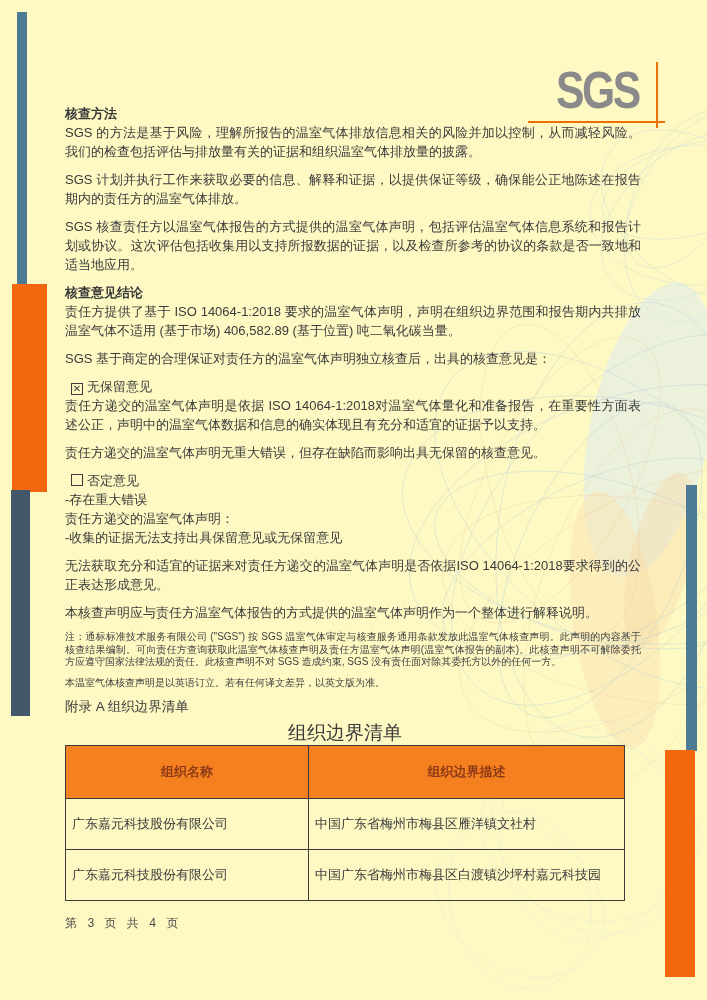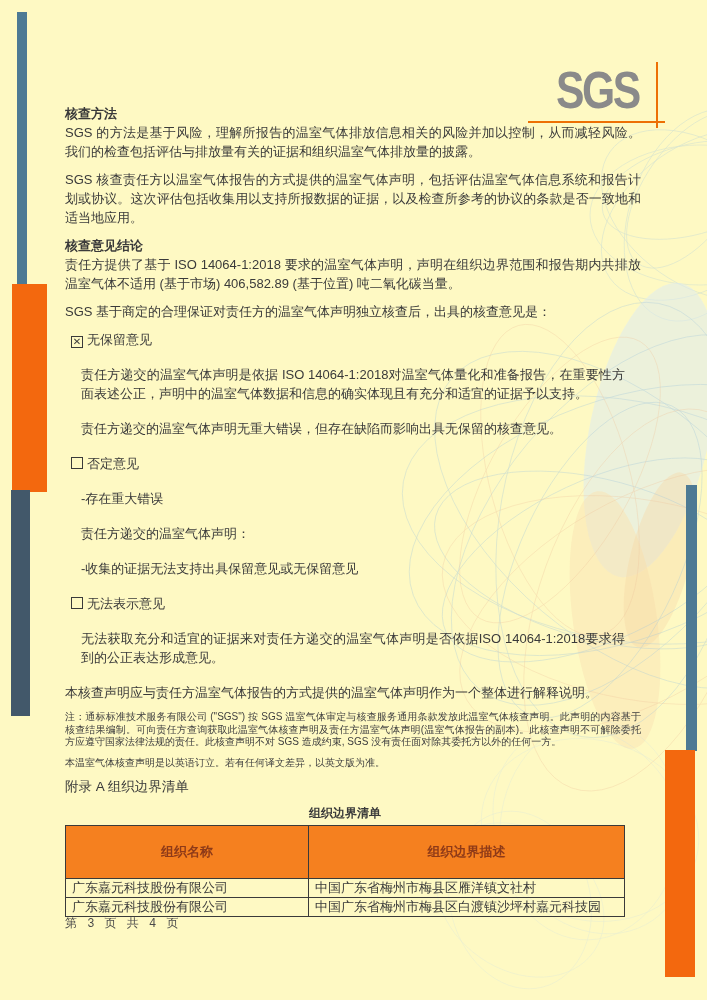--- a/index.html
+++ b/index.html
@@ -26,37 +26,37 @@
   .logo-hline { position:absolute; left:528px; top:121px; width:137px; height:2px; background:#ed7004; }
   .logo-vline { position:absolute; left:656px; top:62px;  width:2px;  height:66px; background:#ed7004; }
   
   .watermark { position:absolute; left:0; top:0; width:707px; height:1000px; pointer-events:none; }
   
   .content { position:absolute; left:65px; top:104px; width:576px; }
   .content p, .content h3 { margin:0 0 9px 0; font-size:13px; line-height:19px; text-align:justify; }
   .content h3 { font-weight:bold; margin-bottom:0; text-align:left; }
   .op-block { margin-bottom:9px; }
   .op-label { font-size:13px; line-height:19px;padding-left:6px; }
-  .op-body  { margin:16px !important; }
+  .op-body  { margin:0 !important; }
   .checkbox {
     display:inline-block; width:10px; height:10px; border:1.5px solid #3a3a3a;
     font-size:10px; line-height:9px; text-align:center; font-weight:bold;
     vertical-align:-1px; margin-right:4px; color:#3a3a3a;
   }
   .note { font-size:10px !important; line-height:12.5px !important; color:#404040; margin-bottom:8px !important; }
   .appendix { font-size:13.5px !important; margin:3px 0 8px 0 !important; text-align:left !important; }
-  .tbl-title { width:560px; text-align:center; font-weight:bold; font-size:12px; line-height:18px; margin-bottom:3px; }
+  .tbl-title { width:560px; text-align:center; font-weight:normal; font-size:19px; line-height:18px; margin-bottom:3px; }
   table.boundary { border-collapse:collapse; width:560px; table-layout:fixed; }
   table.boundary th {
     background:#f5801f; color:#8e3a18; font-weight:bold; font-size:13px;
     border:1px solid #3a3a3a; height:18px; padding:17px 2px; text-align:center;
   }
   table.boundary td {
     border:1px solid #3a3a3a; font-size:13px; height:17px;
-    padding:0 6px; text-align:left; white-space:nowrap; overflow:hidden;
+    padding:16px 6px; text-align:left; white-space:nowrap; overflow:hidden;
   }
   .col1 { width:238px; }
   .footer {
     position:absolute; left:65px; top:915px;
     font-size:12px; color:#4a4a4a; letter-spacing:1.5px;font-family:Liberation Mono, monospace;
   }
 </style>
 </head>
 <body>
 
@@ -109,20 +109,21 @@
   <div class="bar bar-orange-right"></div>
 
   <div class="logo-text">SGS</div>
   <div class="logo-hline"></div>
   <div class="logo-vline"></div>
 
   <div class="content">
 
     <h3>核查方法</h3>
     <p>SGS 的方法是基于风险，理解所报告的温室气体排放信息相关的风险并加以控制，从而减轻风险。我们的检查包括评估与排放量有关的证据和组织温室气体排放量的披露。</p>
+    <p>SGS 计划并执行工作来获取必要的信息、解释和证据，以提供保证等级，确保能公正地陈述在报告期内的责任方的温室气体排放。</p>
     <p>SGS 核查责任方以温室气体报告的方式提供的温室气体声明，包括评估温室气体信息系统和报告计划或协议。这次评估包括收集用以支持所报数据的证据，以及检查所参考的协议的条款是否一致地和适当地应用。</p>
 
     <h3>核查意见结论</h3>
     <p>责任方提供了基于 ISO 14064-1:2018 要求的温室气体声明，声明在组织边界范围和报告期内共排放温室气体不适用 (基于市场) 406,582.89 (基于位置) 吨二氧化碳当量。</p>
     <p>SGS 基于商定的合理保证对责任方的温室气体声明独立核查后，出具的核查意见是：</p>
 
     <div class="op-block">
       <div class="op-label">
         <span class="checkbox">✕</span><span>无保留意见</span>
       </div>
@@ -136,23 +137,20 @@
     <div class="op-block">
       <div class="op-label">
         <span class="checkbox"></span><span>否定意见</span>
       </div>
       <p class="op-body">-存在重大错误</p>
       <p class="op-body">责任方递交的温室气体声明：</p>
       <p class="op-body">-收集的证据无法支持出具保留意见或无保留意见</p>
     </div>
 
     <div class="op-block">
-      <div class="op-label">
-        <span class="checkbox"></span><span>无法表示意见</span>
-      </div>
       <p class="op-body">无法获取充分和适宜的证据来对责任方递交的温室气体声明是否依据ISO 14064-1:2018要求得到的公正表达形成意见。</p>
     </div>
 
     <p>本核查声明应与责任方温室气体报告的方式提供的温室气体声明作为一个整体进行解释说明。</p>
 
     <p class="note">注：通标标准技术服务有限公司 ("SGS") 按 SGS 温室气体审定与核查服务通用条款发放此温室气体核查声明。此声明的内容基于核查结果编制。可向责任方查询获取此温室气体核查声明及责任方温室气体声明(温室气体报告的副本)。此核查声明不可解除委托方应遵守国家法律法规的责任。此核查声明不对 SGS 造成约束, SGS 没有责任面对除其委托方以外的任何一方。</p>
     <p class="note">本温室气体核查声明是以英语订立。若有任何译文差异，以英文版为准。</p>
 
     <p class="appendix">附录 A 组织边界清单</p>
 

